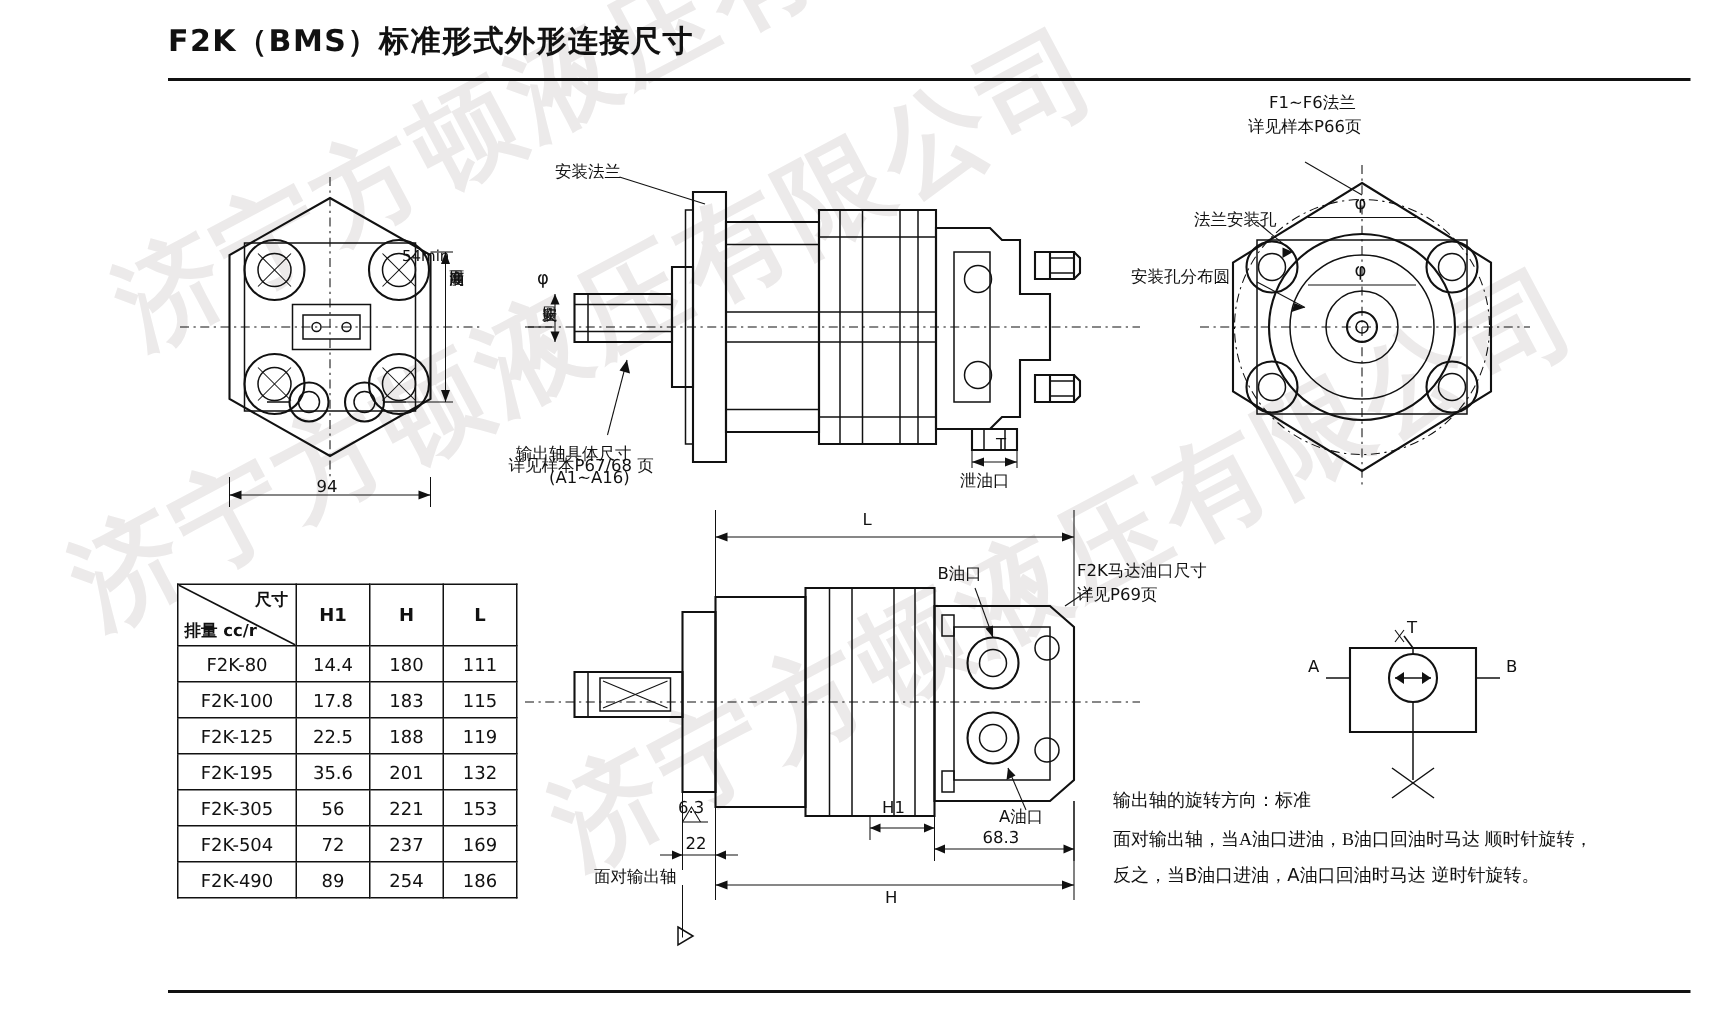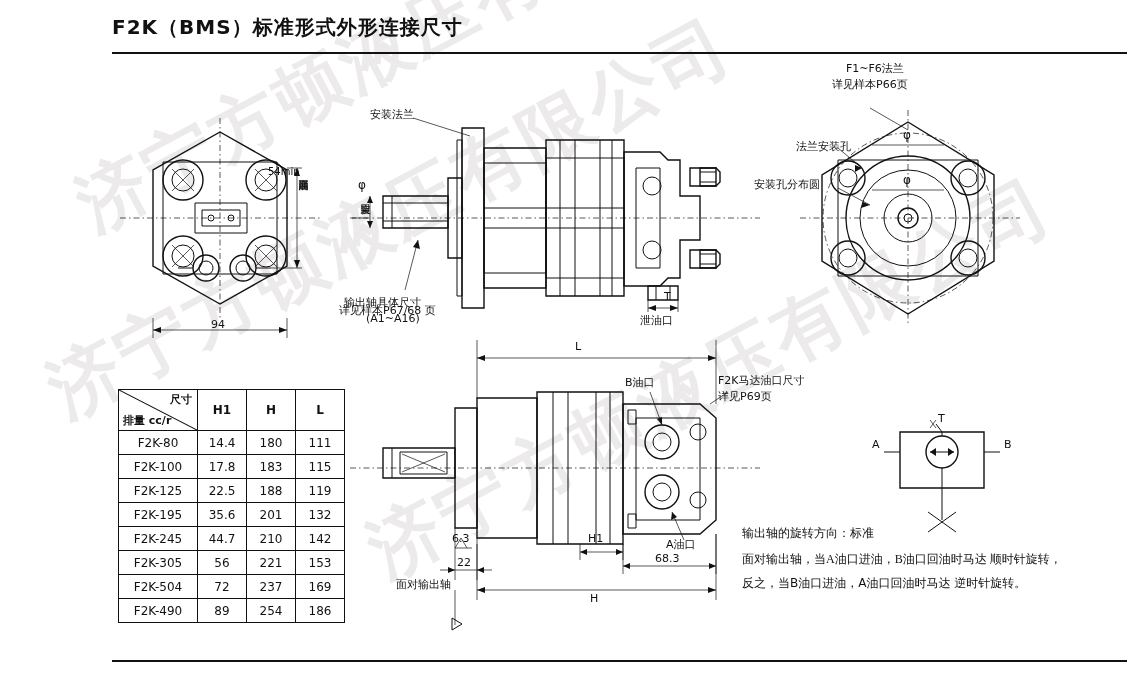--- a/index.html
+++ b/index.html
@@ -402,26 +402,20 @@
           <td>188</td>
           <td>119</td>
         </tr>
         <tr>
           <td>F2K-195</td>
           <td>35.6</td>
           <td>201</td>
           <td>132</td>
         </tr>
         <tr>
-          <td>F2K-245</td>
-          <td>44.7</td>
-          <td>210</td>
-          <td>142</td>
-        </tr>
-        <tr>
           <td>F2K-305</td>
           <td>56</td>
           <td>221</td>
           <td>153</td>
         </tr>
         <tr>
           <td>F2K-504</td>
           <td>72</td>
           <td>237</td>
           <td>169</td>

